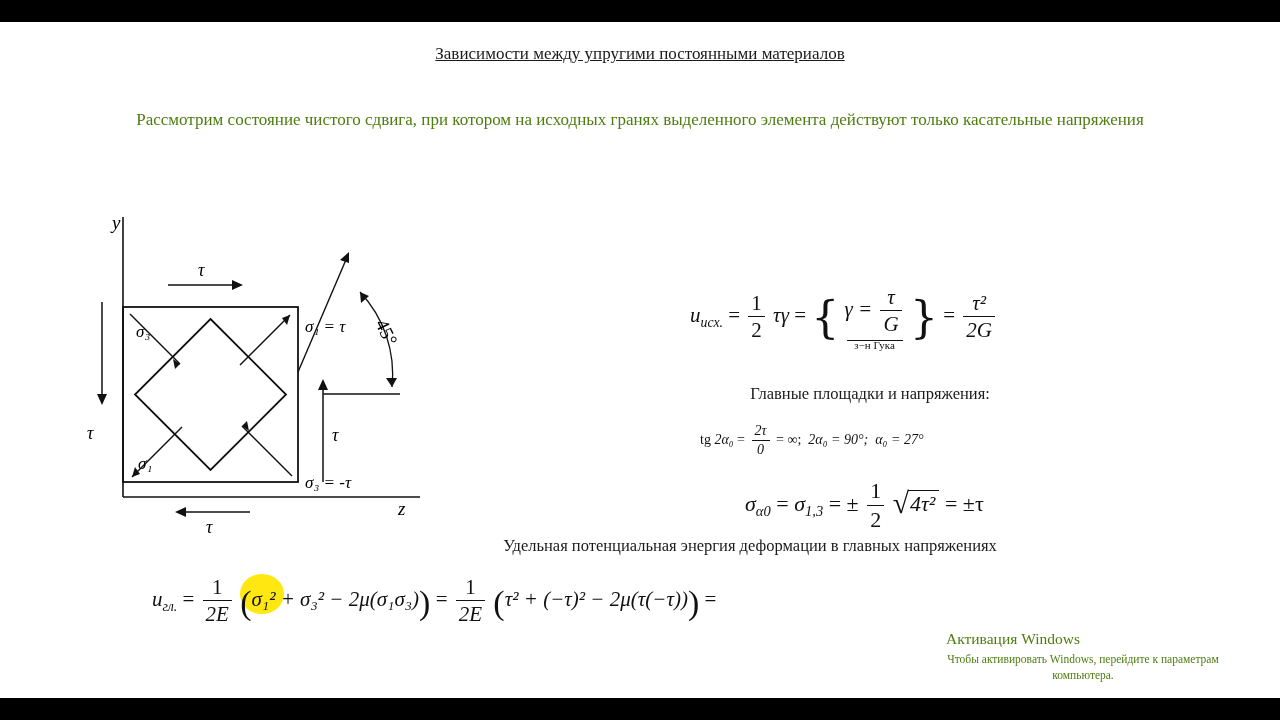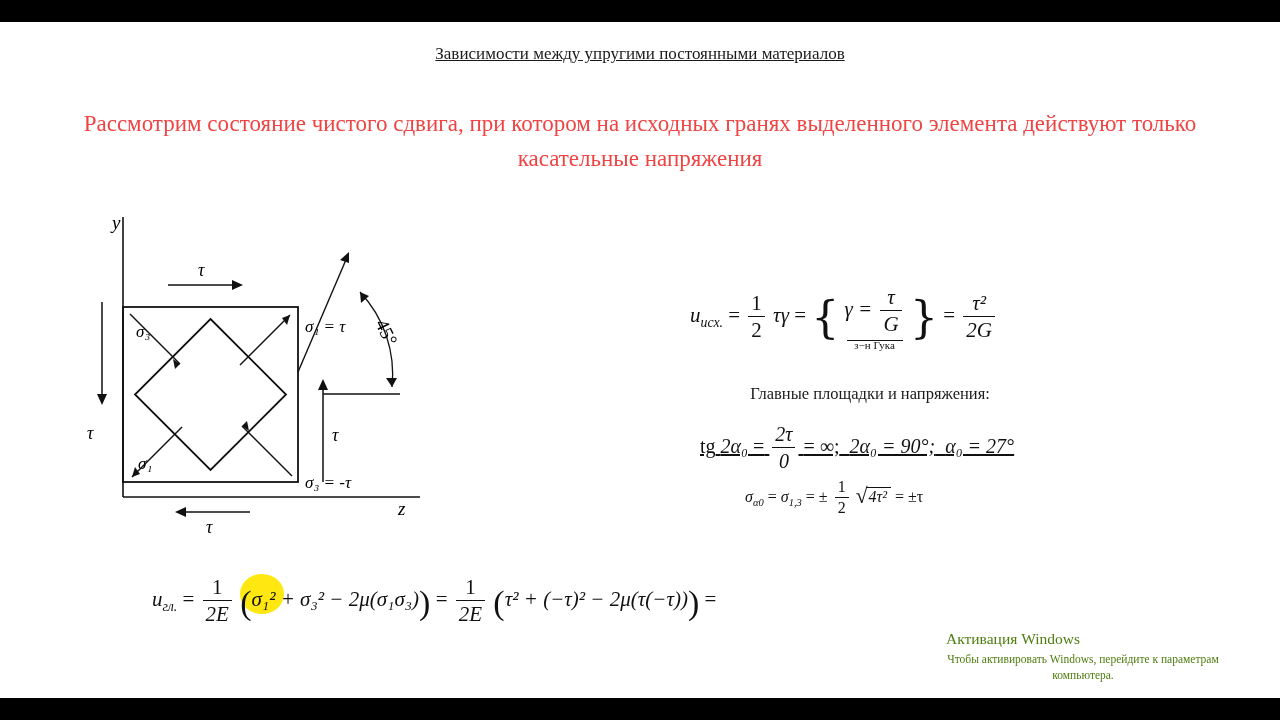--- a/index.html
+++ b/index.html
@@ -17,21 +17,21 @@
   }
   .title {
     position:absolute; left:0; top:22px; width:1280px;
     text-align:center;
     font-size:17px; color:#1a1a1a;
   }
   .title span { text-decoration:underline; }
   .intro {
     position:absolute; left:55px; top:85px; width:1170px;
     text-align:center; line-height:1.5;
-    font-size:23px; color:#ef4444;
+    font-size:17px; color:#4d7c0f;
   }
   .subhead {
     position:absolute;
     text-align:center;
     font-size:16.5px; color:#1a1a1a;
     line-height:1.45;
   }
   #sub1 { left:520px; top:180px; width:700px; }
   #sub2 { left:560px; top:360px; width:620px; }
   #sub3 { left:300px; top:512px; width:900px; }
@@ -47,23 +47,23 @@
   sub { font-size:.66em;font-style:italic; }
 
   
   #f1 { left:690px; top:262px; font-size:21px; white-space:nowrap; }
   #f1 .brace { font-size:44px; vertical-align:middle; line-height:0; position:relative; top:1px; font-family:"DejaVu Serif", serif;}
   #f1 .inner { display:inline-block; vertical-align:middle; text-align:center; }
   #f1 .hook { display:block; font-size:11px; margin-top:-2px; }
   #f1 .hookline { display:block; border-top:1.2px solid #111; height:0; width:56px; margin:1px auto 0; }
 
   
-  #f2 { left:700px; top:400px; font-size:20px; white-space:nowrap;text-decoration:underline; }
-  
-  #f3 { left:745px; top:455px; font-size:16px; white-space:nowrap; }
+  #f2 { left:700px; top:400px; font-size:14px; white-space:nowrap; }
+  
+  #f3 { left:745px; top:455px; font-size:22px; white-space:nowrap; }
   .sqrt { display:inline-block; border-top:1.2px solid #111; padding:0 4px 0 2px; margin-left:-1px; }
   .radical { font-size:1.35em; vertical-align:-0.08em; }
 
   
   #f4 { left:152px; top:552px; font-size:21px; white-space:nowrap; }
 
   .highlight {
     position:absolute; left:240px; top:552px;
     width:44px; height:40px; border-radius:50%;
     background:#ffe812;
@@ -83,20 +83,21 @@
 
 <div id="slide">
 
   <div class="title">
     <span>Зависимости между упругими постоянными материалов</span>
   </div>
 
   <div class="intro">Рассмотрим состояние чистого сдвига, при котором на исходных гранях выделенного элемента действуют только касательные напряжения</div>
 
   <div class="subhead" id="sub2">Главные площадки и напряжения:</div>
+  <div class="subhead" id="sub3">Удельная потенциальная энергия деформации в главных напряжениях</div>
 
   <div id="fig">
     <svg width="430" height="340" viewBox="0 0 430 340">
 
       <line x1="63" y1="20" x2="63" y2="300" stroke="#111" stroke-width="1.6"></line>
       <line x1="63" y1="300" x2="360" y2="300" stroke="#111" stroke-width="1.6"></line>
 
       <rect x="63" y="110" width="175" height="175" fill="none" stroke="#111" stroke-width="1.8"></rect>
 
       <polygon points="150.5,122 226,197.5 150.5,273 75,197.5" fill="none" stroke="#111" stroke-width="1.8"></polygon>

